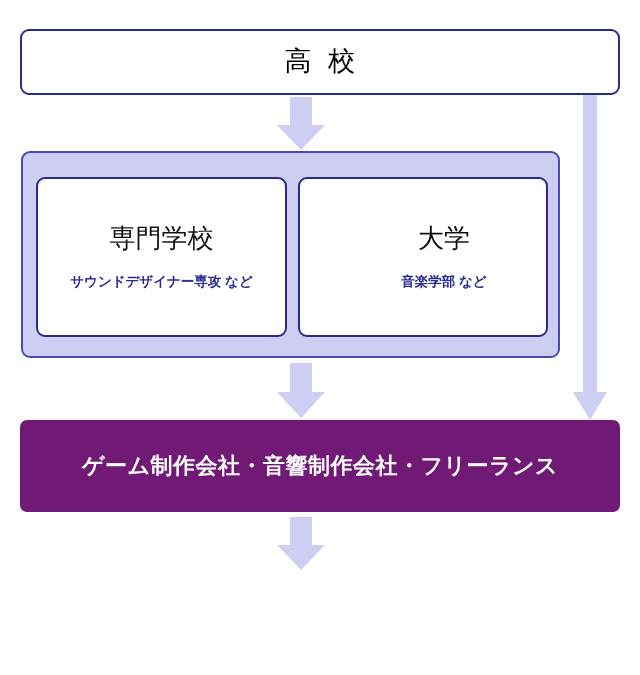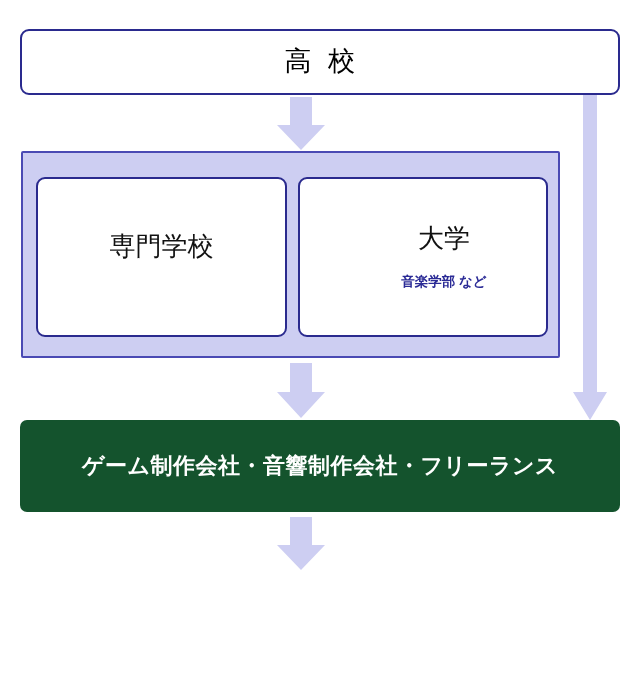--- a/index.html
+++ b/index.html
@@ -32,28 +32,28 @@
     text-align: center;
   }
 
   .node-outline {
     background: #ffffff;
     border: 2px solid #2a2a8e;
     border-radius: 9px;
   }
 
   .node-filled {
-    background: #14532d;
+    background: #701a75;
     border-radius: 7px;
   }
 
   .group-box {
     background: #cdcef2;
     border: 2px solid #4a4ab4;
-    border-radius: 2px;
+    border-radius: 9px;
   }
 
   
   .title-lg {
     font-size: 27px;
     color: #000000;
     letter-spacing: 0.5px;
     line-height: 1.1;
     white-space: pre;
   }
@@ -108,20 +108,21 @@
   <div class="arrow" style="left:573px; top:95px; width:34px; height:325px;">
     <svg width="34" height="325" viewBox="0 0 34 325" aria-hidden="true">
       <polygon points="10,0 24,0 24,297 34,297 17,325 0,297 10,297" fill="#cdcef2"></polygon>
     </svg>
   </div>
 
   <div class="node group-box" style="left:21px; top:151px; width:539px; height:207px; display:block;">
 
     <div class="node node-outline" style="left:13px; top:24px; width:251px; height:160px;">
       <span class="title-card">専門学校</span>
+      <span class="sub-card">サウンドデザイナー専攻 など</span>
     </div>
 
     <div class="node node-outline" style="left:275px; top:24px; width:250px; height:160px;padding-left:42px;">
       <span class="title-card">大学</span>
       <span class="sub-card">音楽学部 など</span>
     </div>
   </div>
 
   <div class="arrow" style="left:277px; top:363px; width:48px; height:55px;">
     <svg width="48" height="55" viewBox="0 0 48 55" aria-hidden="true">

